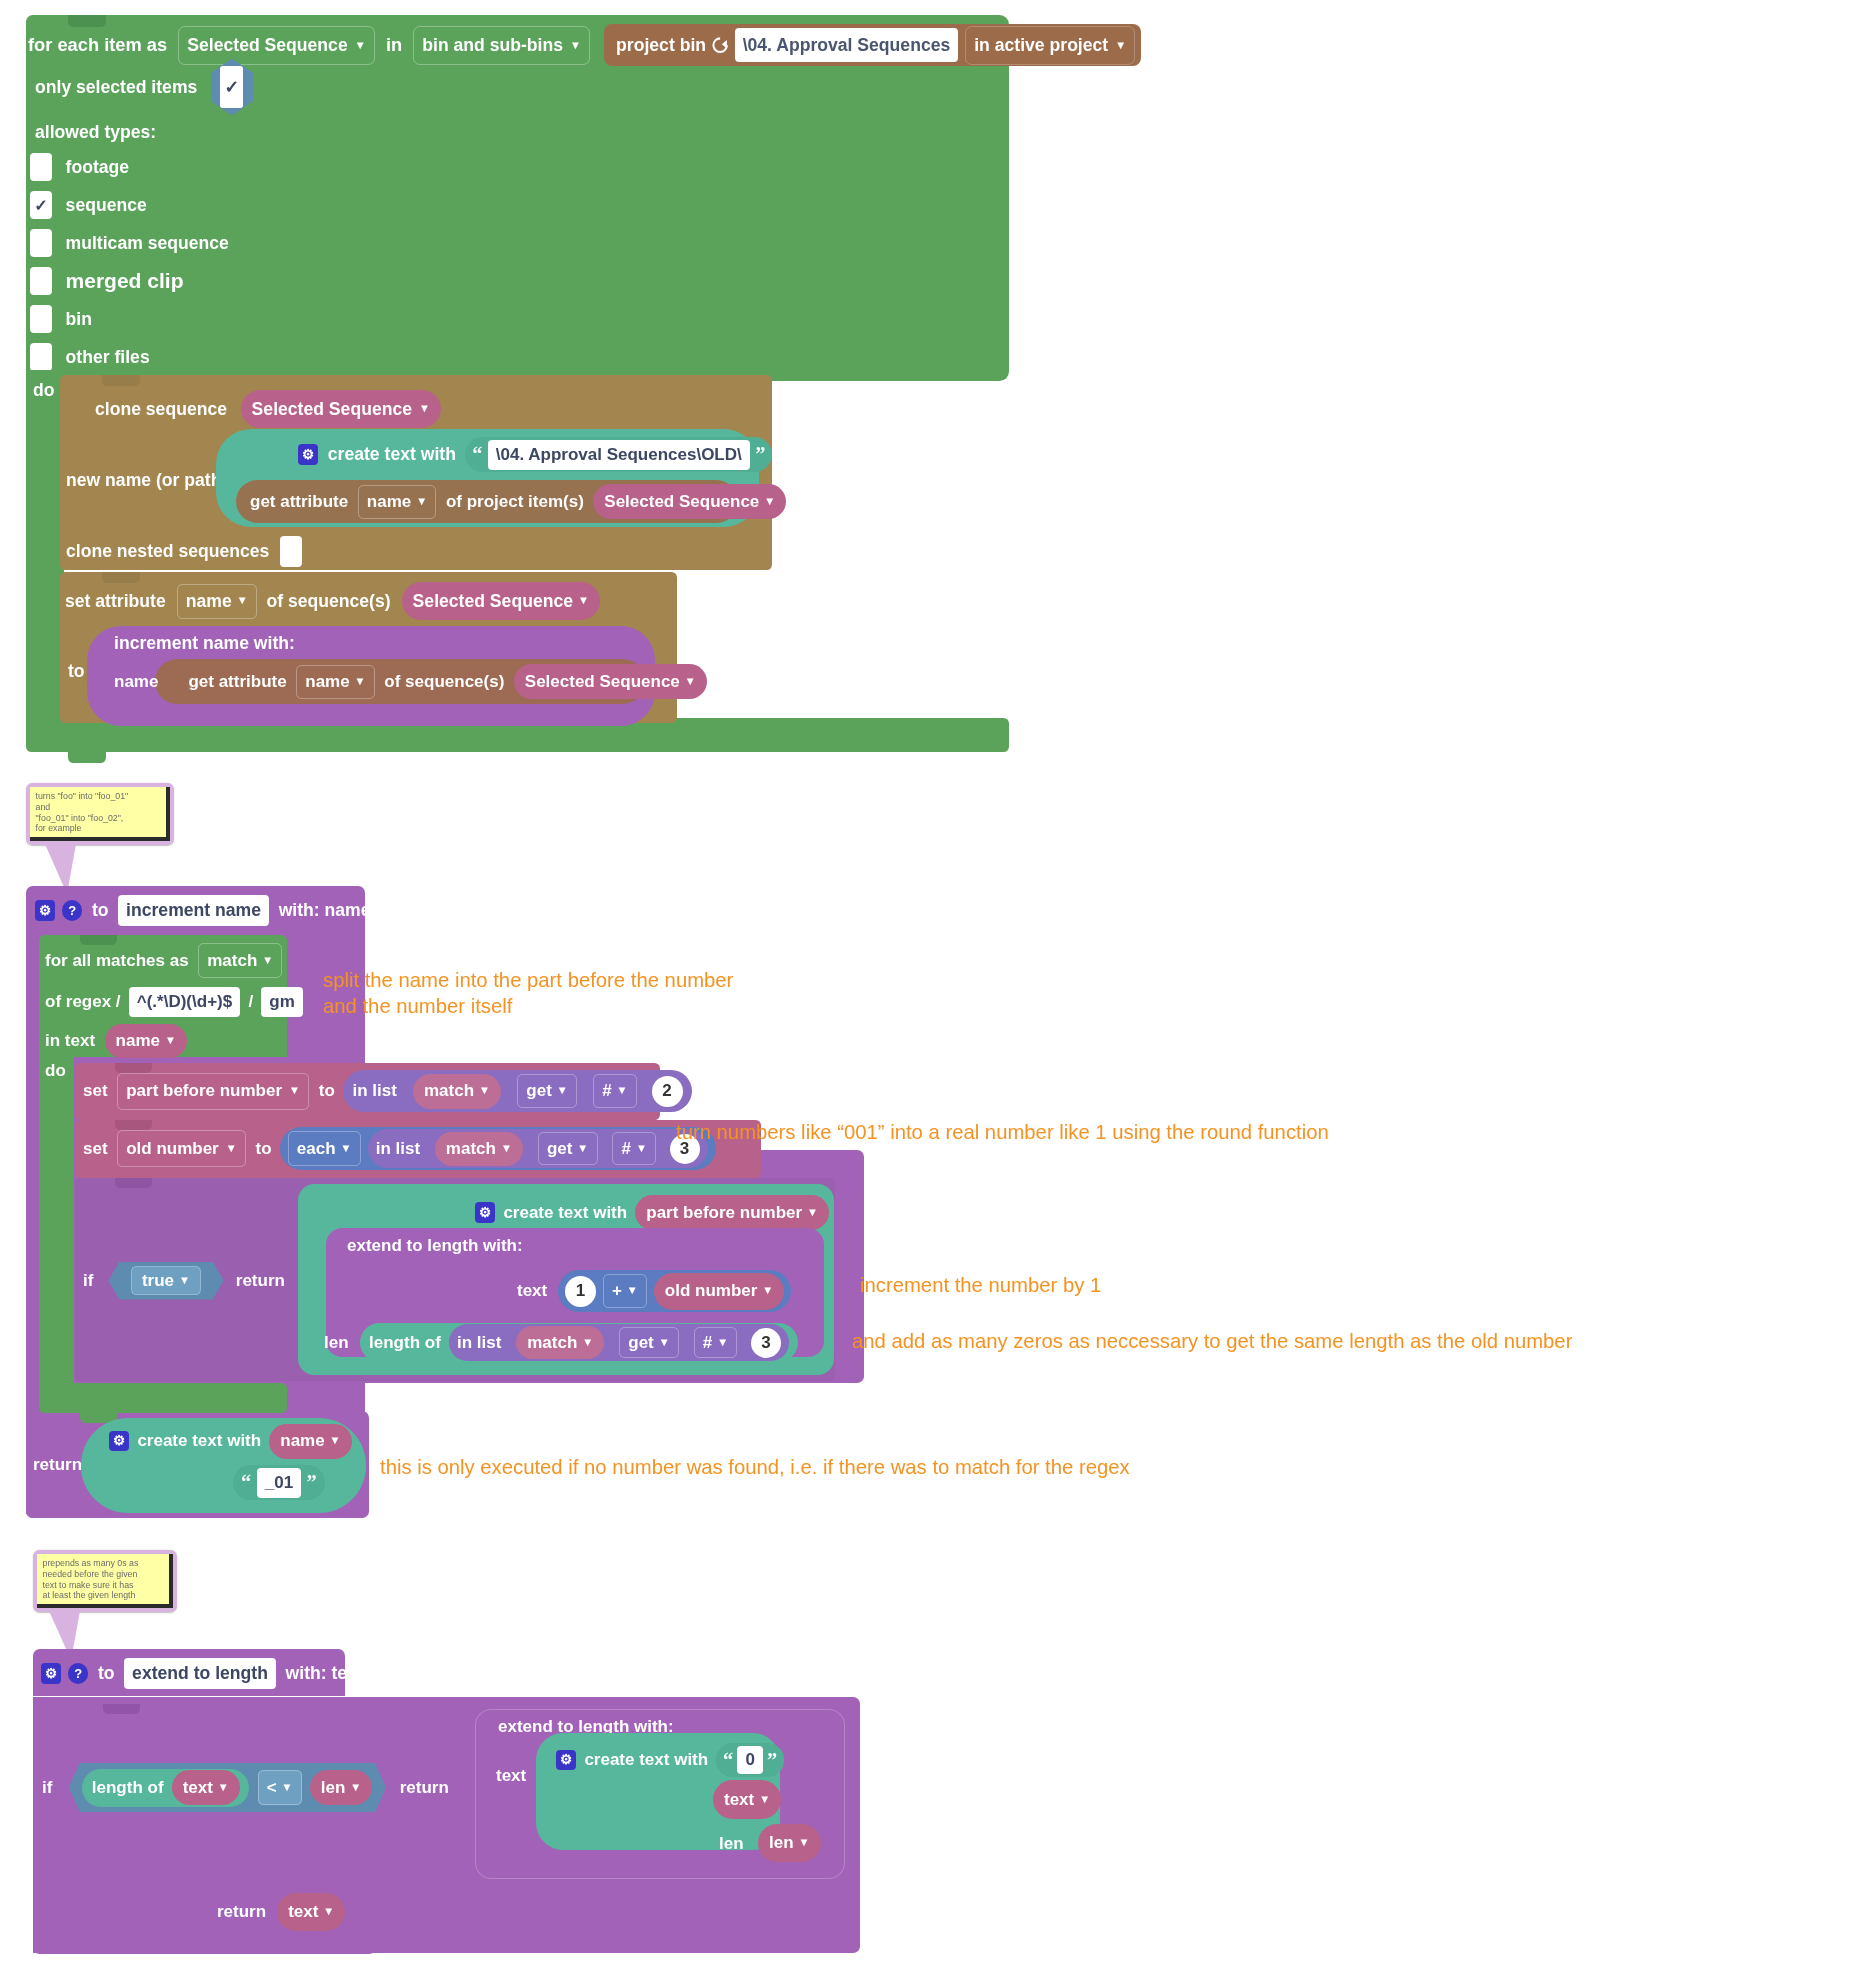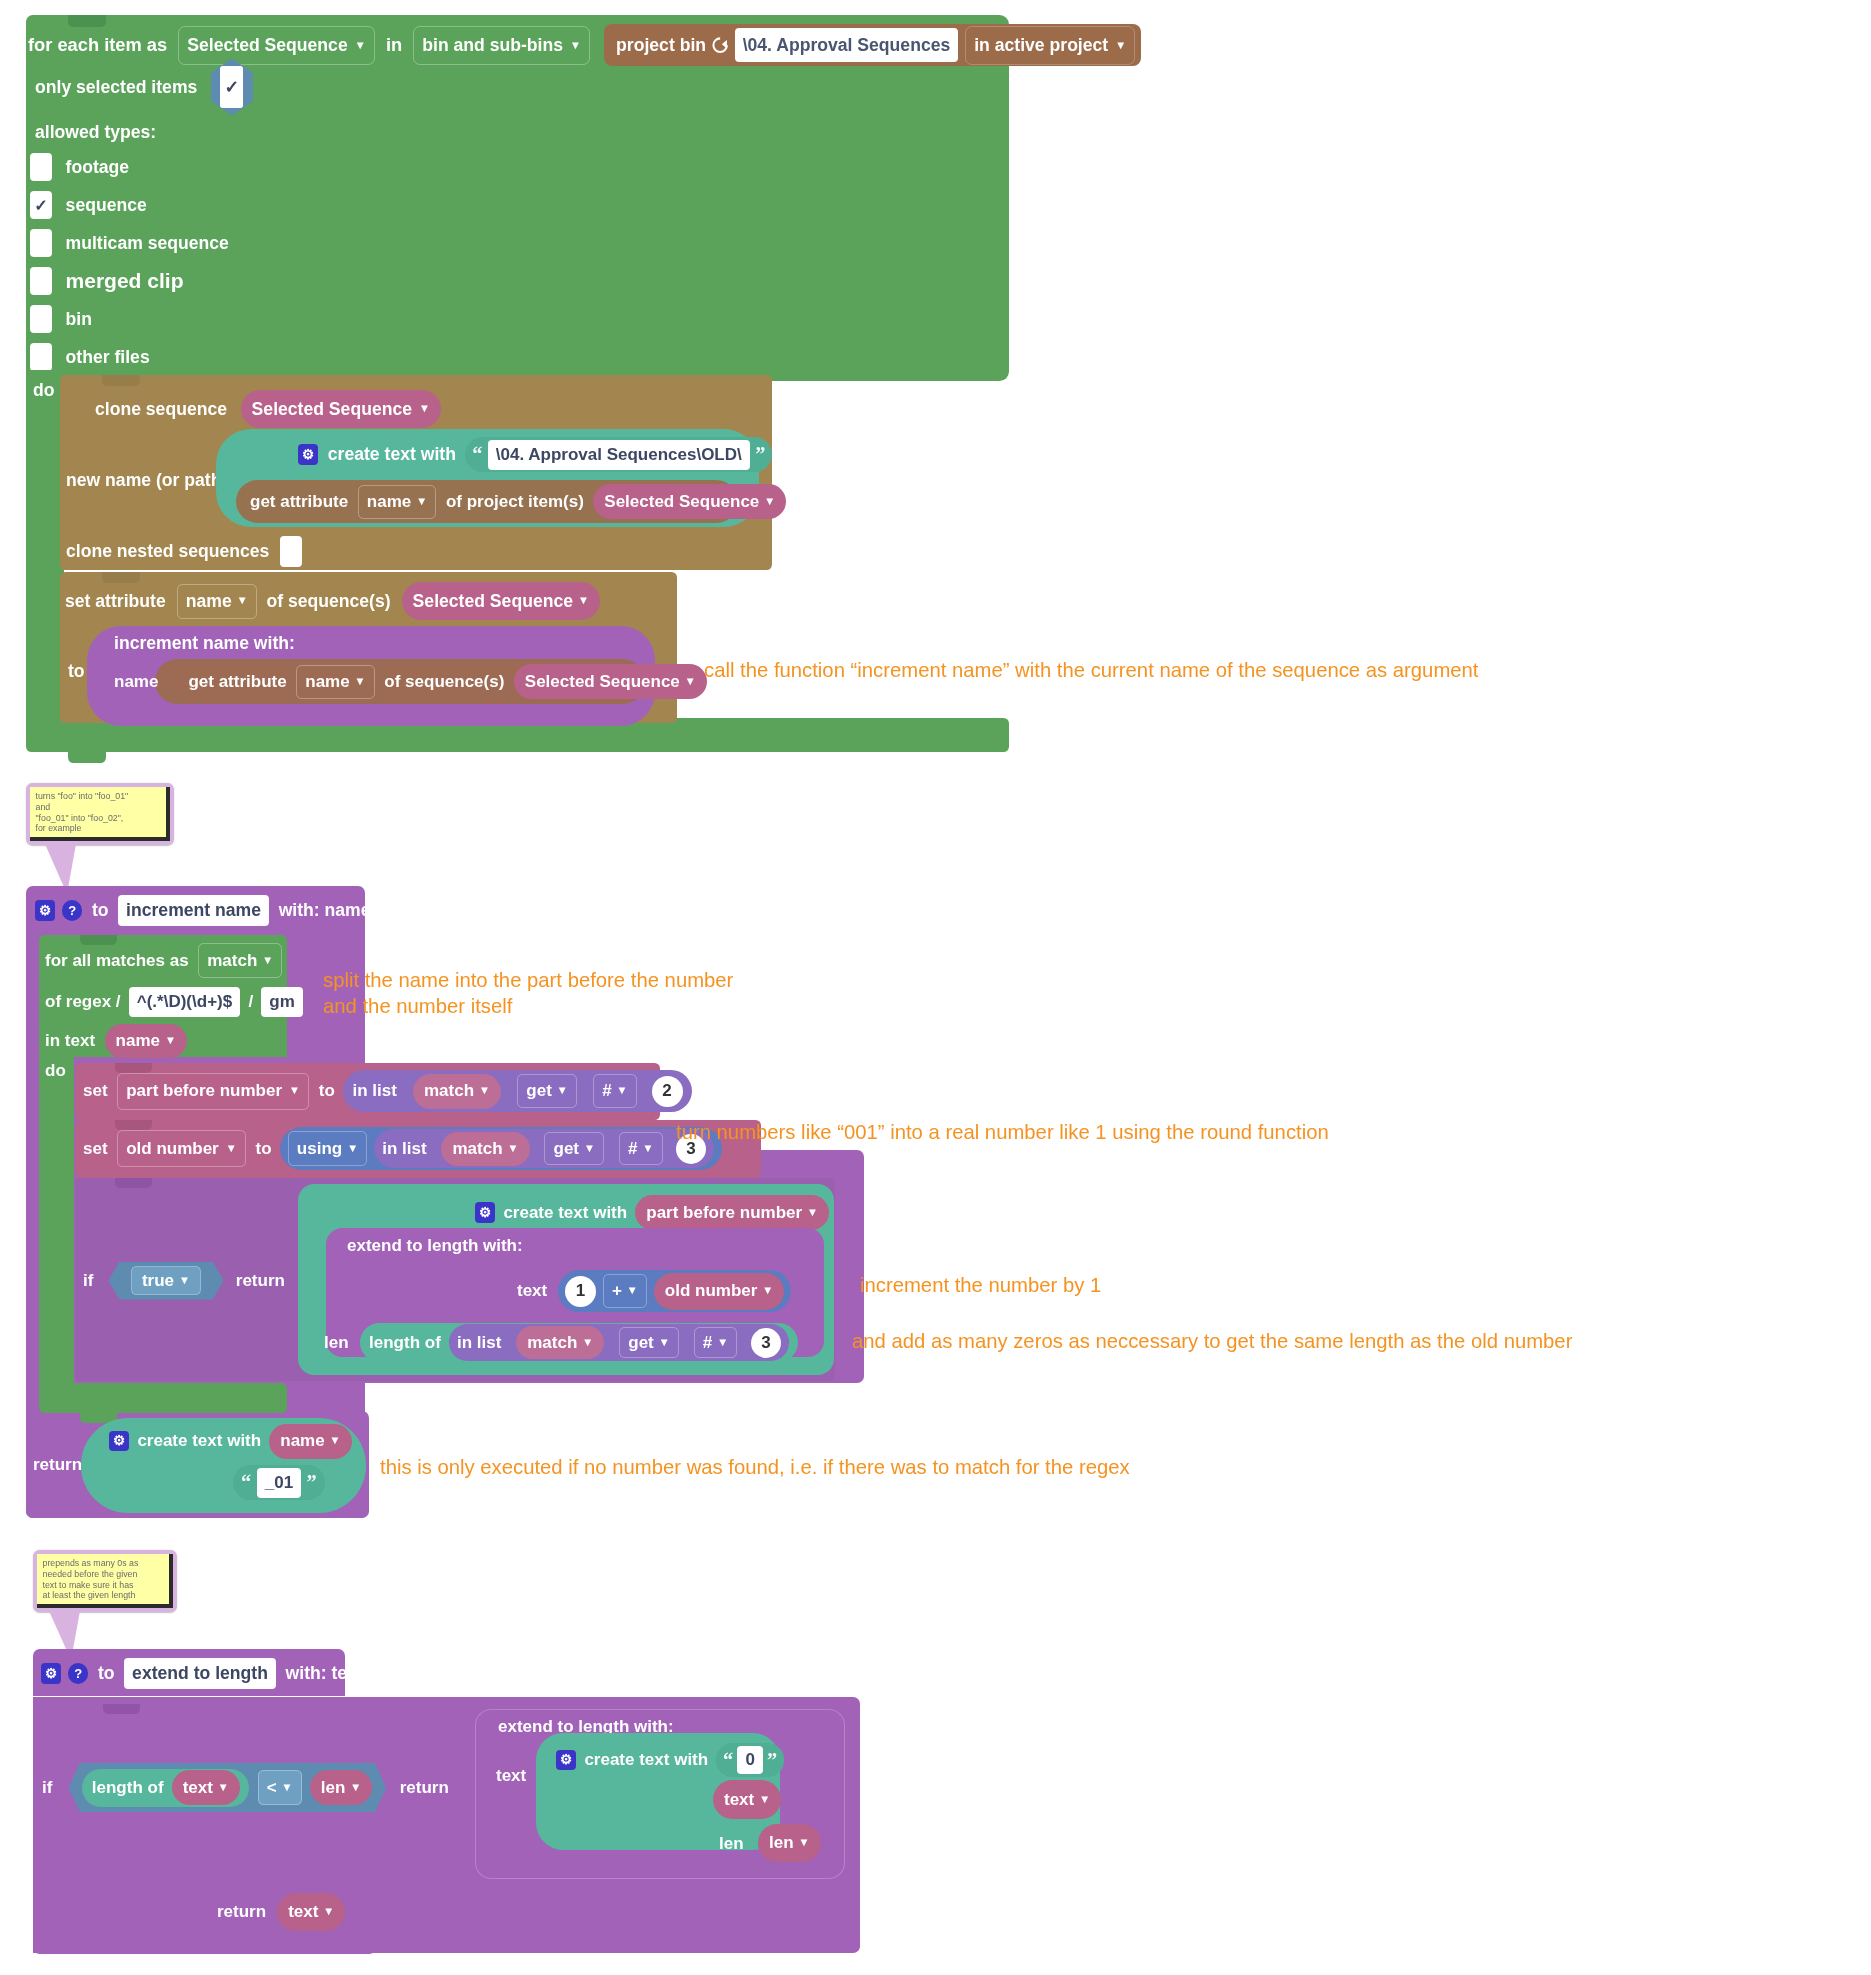--- a/index.html
+++ b/index.html
@@ -251,21 +251,20 @@
       <span>name</span>
       <span class="caret tight">▼</span>
     </span>
     <span class="lbl" style="margin-left:9.5px;font-size:17px;">of sequence(s)</span>
     <span class="pill c-pink" style="margin-left:9.5px;height:35px;font-size:17px;">
       <span>Selected Sequence</span>
       <span class="caret tight">▼</span>
     </span>
   </div>
 
-  <div class="anno" style="left:704px;top:658px;">call the function “increment name” with the current name of the sequence as argument</div>
 
   <div class="comment" style="left:26px;top:783px;width:148px;height:62px;">
     <div class="paper" style="font-size:8.8px;">turns "foo" into "foo_01"
 and
 "foo_01" into "foo_02",
 for example</div>
   </div>
   <div class="ctail" style="left:45px;top:844px;width:31px;height:50px;clip-path:polygon(0 0,31px 0,22px 50px);"></div>
 
   <div class="blk c-purple" style="left:26px;top:886px;width:339px;height:49px;border-radius:6.8px 6.8px 0 0;"></div>
@@ -340,21 +339,21 @@
   <div class="blk" style="left:115px;top:1120px;width:37px;height:10.2px;background:#a8567e;border-radius:0 0 5.4px 5.4px;"></div>
   <div class="row" style="left:83px;top:1127px;height:43px;">
     <span class="lbl" style="font-size:17px;">set</span>
     <span class="ddrect" style="margin-left:9.5px;font-size:17px;height:37px;">
       <span>old number</span>
       <span class="caret">▼</span>
     </span>
     <span class="lbl" style="margin-left:9.5px;font-size:17px;">to</span>
     <span class="blk c-blue" style="position:relative;margin-left:8.1px;height:43px;border-radius:22px;display:inline-flex;align-items:center;padding:0 8.1px;">
       <span class="ddrect" style="font-size:17px;height:35px;">
-        <span>using</span>
+        <span>each</span>
         <span class="caret tight">▼</span>
       </span>
       <span class="blk c-lav" style="position:relative;margin-left:6.8px;height:39px;border-radius:19.7px;display:inline-flex;align-items:center;padding:0 8.1px;">
         <span class="lbl" style="font-size:17px;">in list</span>
         <span class="pill c-pink-l" style="margin-left:6.8px;height:34px;font-size:17px;">
           <span>match</span>
           <span class="caret tight">▼</span>
         </span>
         <span class="ddrect" style="margin-left:6.8px;font-size:17px;height:33px;">
           <span>get</span>

